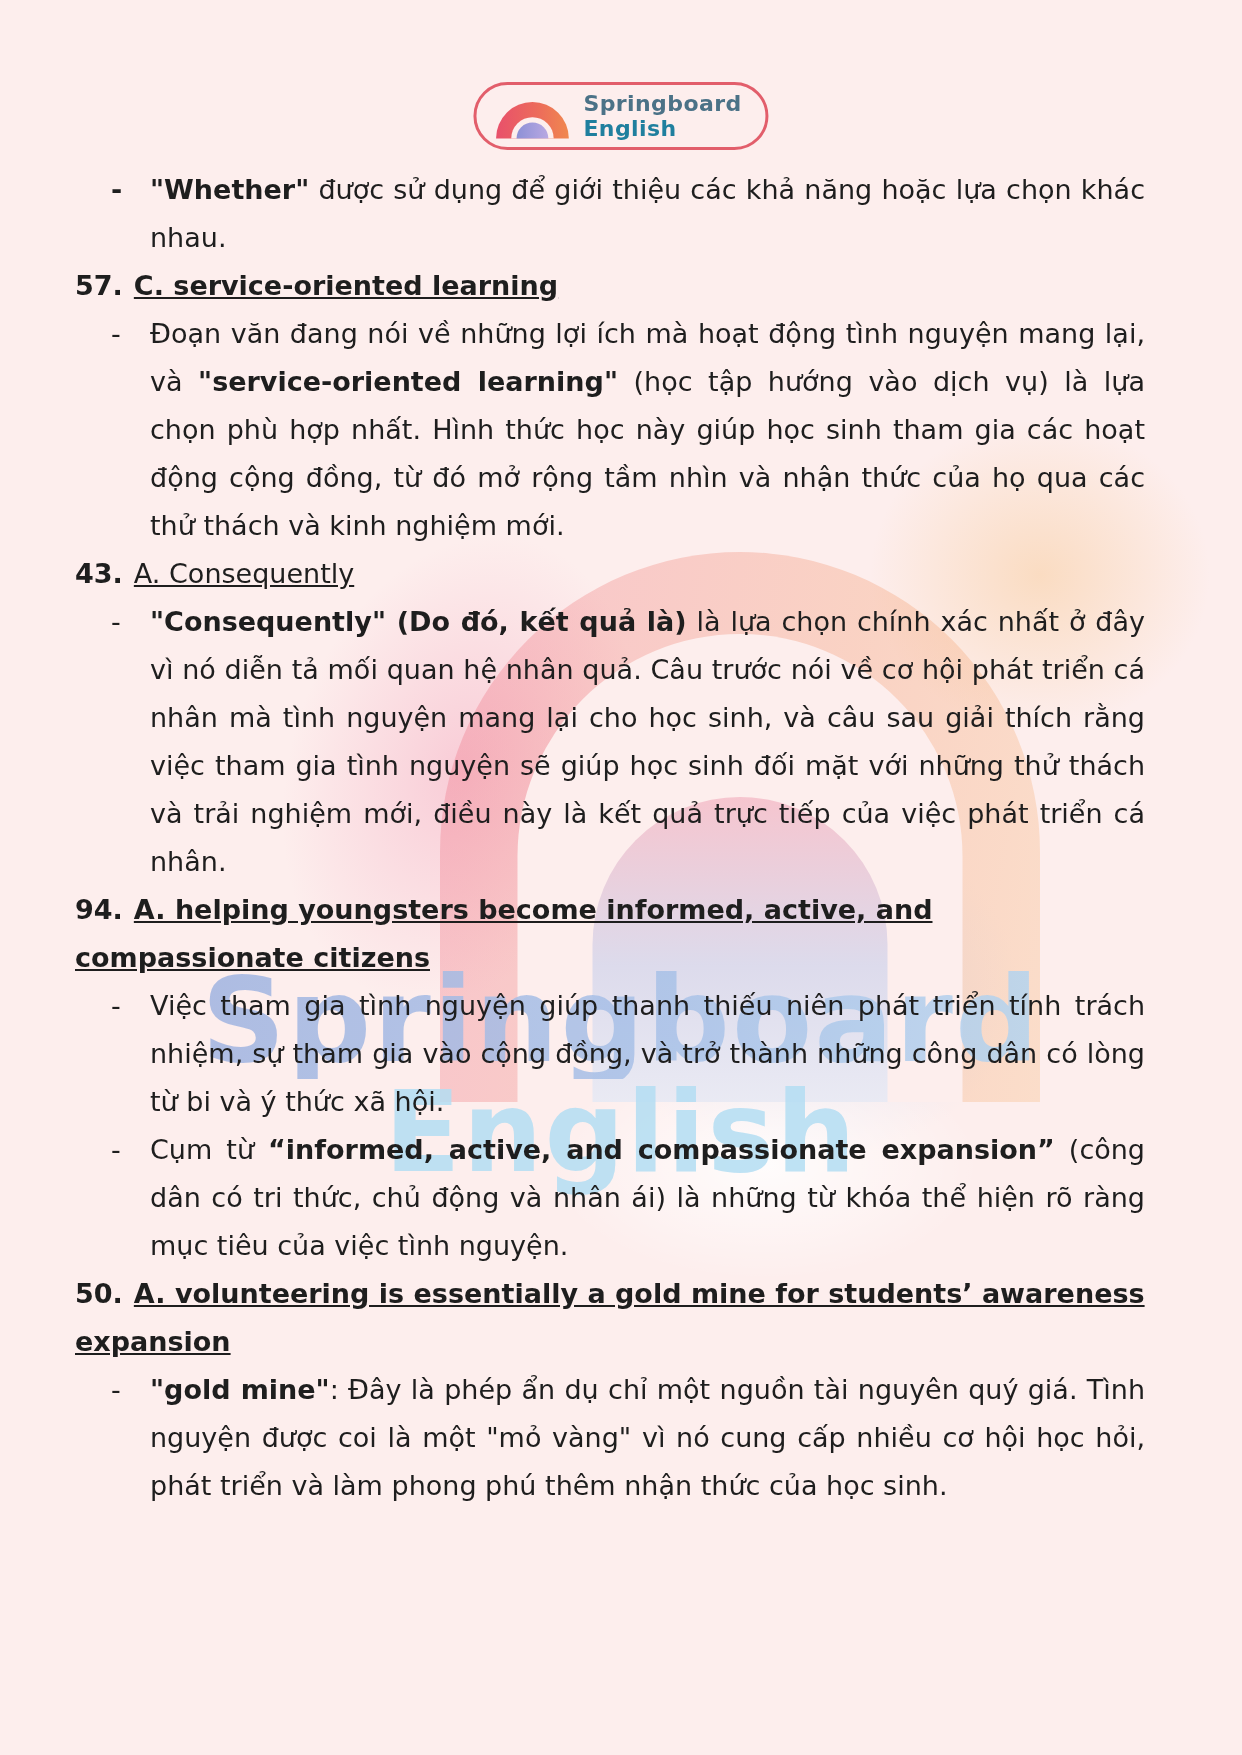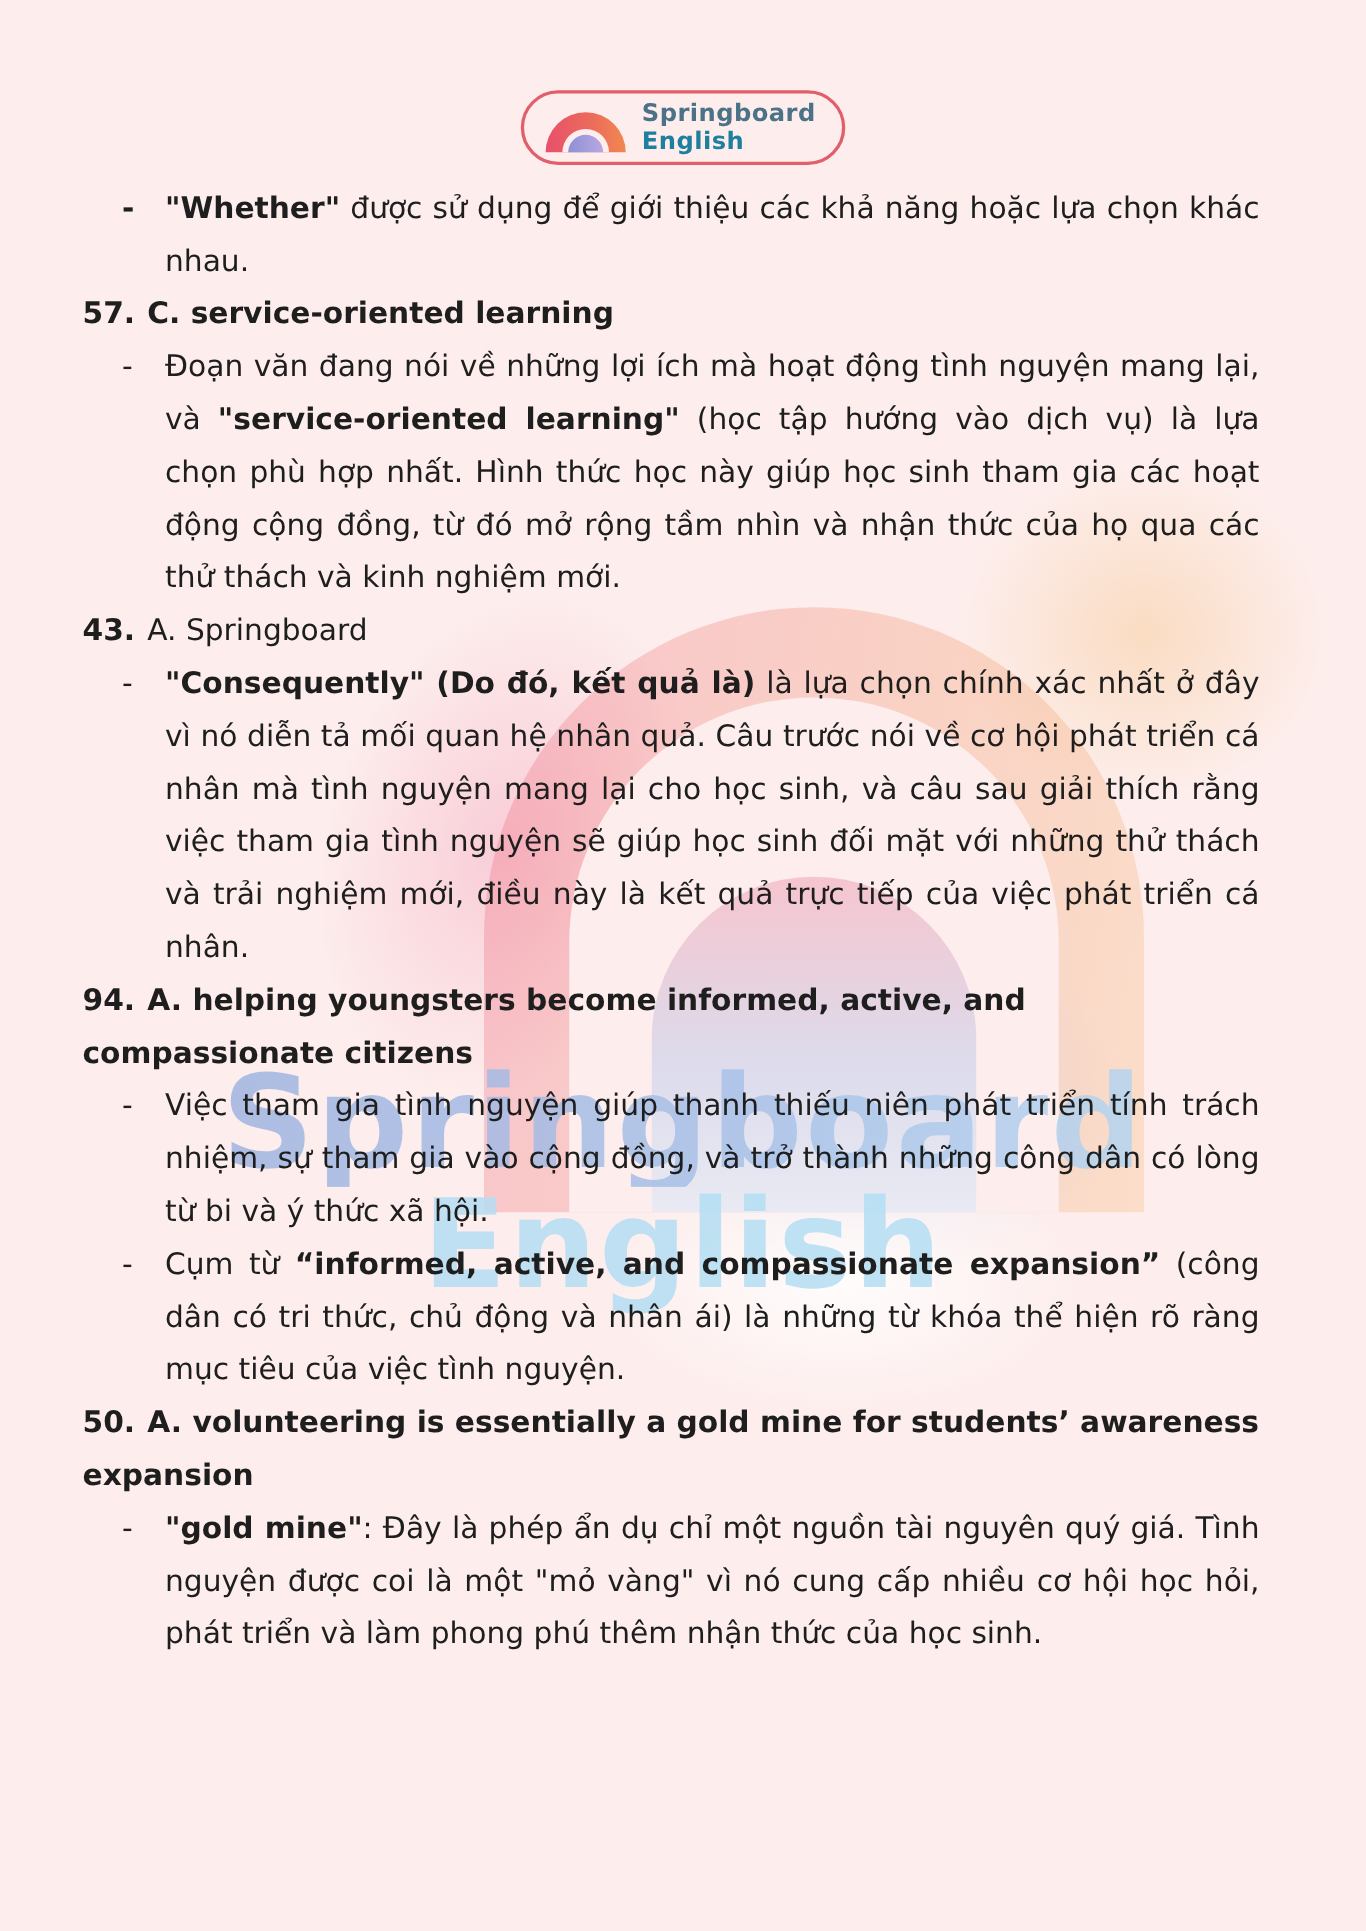--- a/index.html
+++ b/index.html
@@ -46,21 +46,21 @@
   .logo-text{font-weight:bold;font-size:22px;line-height:25px;letter-spacing:.4px;}
   .logo-line1{color:#4b7287;}
   .logo-line2{color:#1f7f9e;}
   
   .content{
     position:absolute;z-index:1;left:75px;top:166px;width:1070px;
     font-size:27px;line-height:48px;text-align:justify;
   }
   .heading-row{text-align:left;}
   .num{font-weight:bold;margin-right:11px;text-align:center;}
-  .heading-text{font-weight:bold;}
+  .heading-text{font-weight:bold;text-decoration:underline;}
   .heading-text.regular{font-weight:normal;}
   .para{position:relative;padding-left:75px;}
   .marker{position:absolute;left:36px;top:0;}
   .bold{font-weight:bold;}
 </style>
 </head>
 <body>
 
 <div class="page">
 
@@ -104,21 +104,21 @@
 
   <div class="content">
       <div class="item">
         <div class="para"><span class="marker bold">-</span><span class="bold">"Whether"</span><span> được sử dụng để giới thiệu các khả năng hoặc lựa chọn khác nhau.</span></div>
       </div>
       <div class="item">
         <div class="heading-row"><span class="num">57.</span><span class="heading-text">C. service-oriented learning</span></div>
         <div class="para"><span class="marker">-</span><span>Đoạn văn đang nói về những lợi ích mà hoạt động tình nguyện mang lại, và </span><span class="bold">"service-oriented learning"</span><span> (học tập hướng vào dịch vụ) là lựa chọn phù hợp nhất. Hình thức học này giúp học sinh tham gia các hoạt động cộng đồng, từ đó mở rộng tầm nhìn và nhận thức của họ qua các thử thách và kinh nghiệm mới.</span></div>
       </div>
       <div class="item">
-        <div class="heading-row"><span class="num">43.</span><span class="heading-text regular">A. Springboard</span></div>
+        <div class="heading-row"><span class="num">43.</span><span class="heading-text regular">A. Consequently</span></div>
         <div class="para"><span class="marker">-</span><span class="bold">"Consequently" (Do đó, kết quả là)</span><span> là lựa chọn chính xác nhất ở đây vì nó diễn tả mối quan hệ nhân quả. Câu trước nói về cơ hội phát triển cá nhân mà tình nguyện mang lại cho học sinh, và câu sau giải thích rằng việc tham gia tình nguyện sẽ giúp học sinh đối mặt với những thử thách và trải nghiệm mới, điều này là kết quả trực tiếp của việc phát triển cá nhân.</span></div>
       </div>
       <div class="item">
         <div class="heading-row"><span class="num">94.</span><span class="heading-text">A. helping youngsters become informed, active, and compassionate citizens</span></div>
         <div class="para"><span class="marker">-</span><span>Việc tham gia tình nguyện giúp thanh thiếu niên phát triển tính trách nhiệm, sự tham gia vào cộng đồng, và trở thành những công dân có lòng từ bi và ý thức xã hội.</span></div>
         <div class="para"><span class="marker">-</span><span>Cụm từ </span><span class="bold">“informed, active, and compassionate expansion”</span><span> (công dân có tri thức, chủ động và nhân ái) là những từ khóa thể hiện rõ ràng mục tiêu của việc tình nguyện.</span></div>
       </div>
       <div class="item">
         <div class="heading-row"><span class="num">50.</span><span class="heading-text">A. volunteering is essentially a gold mine for students’ awareness expansion</span></div>
         <div class="para"><span class="marker">-</span><span class="bold">"gold mine"</span><span>: Đây là phép ẩn dụ chỉ một nguồn tài nguyên quý giá. Tình nguyện được coi là một "mỏ vàng" vì nó cung cấp nhiều cơ hội học hỏi, phát triển và làm phong phú thêm nhận thức của học sinh.</span></div>

